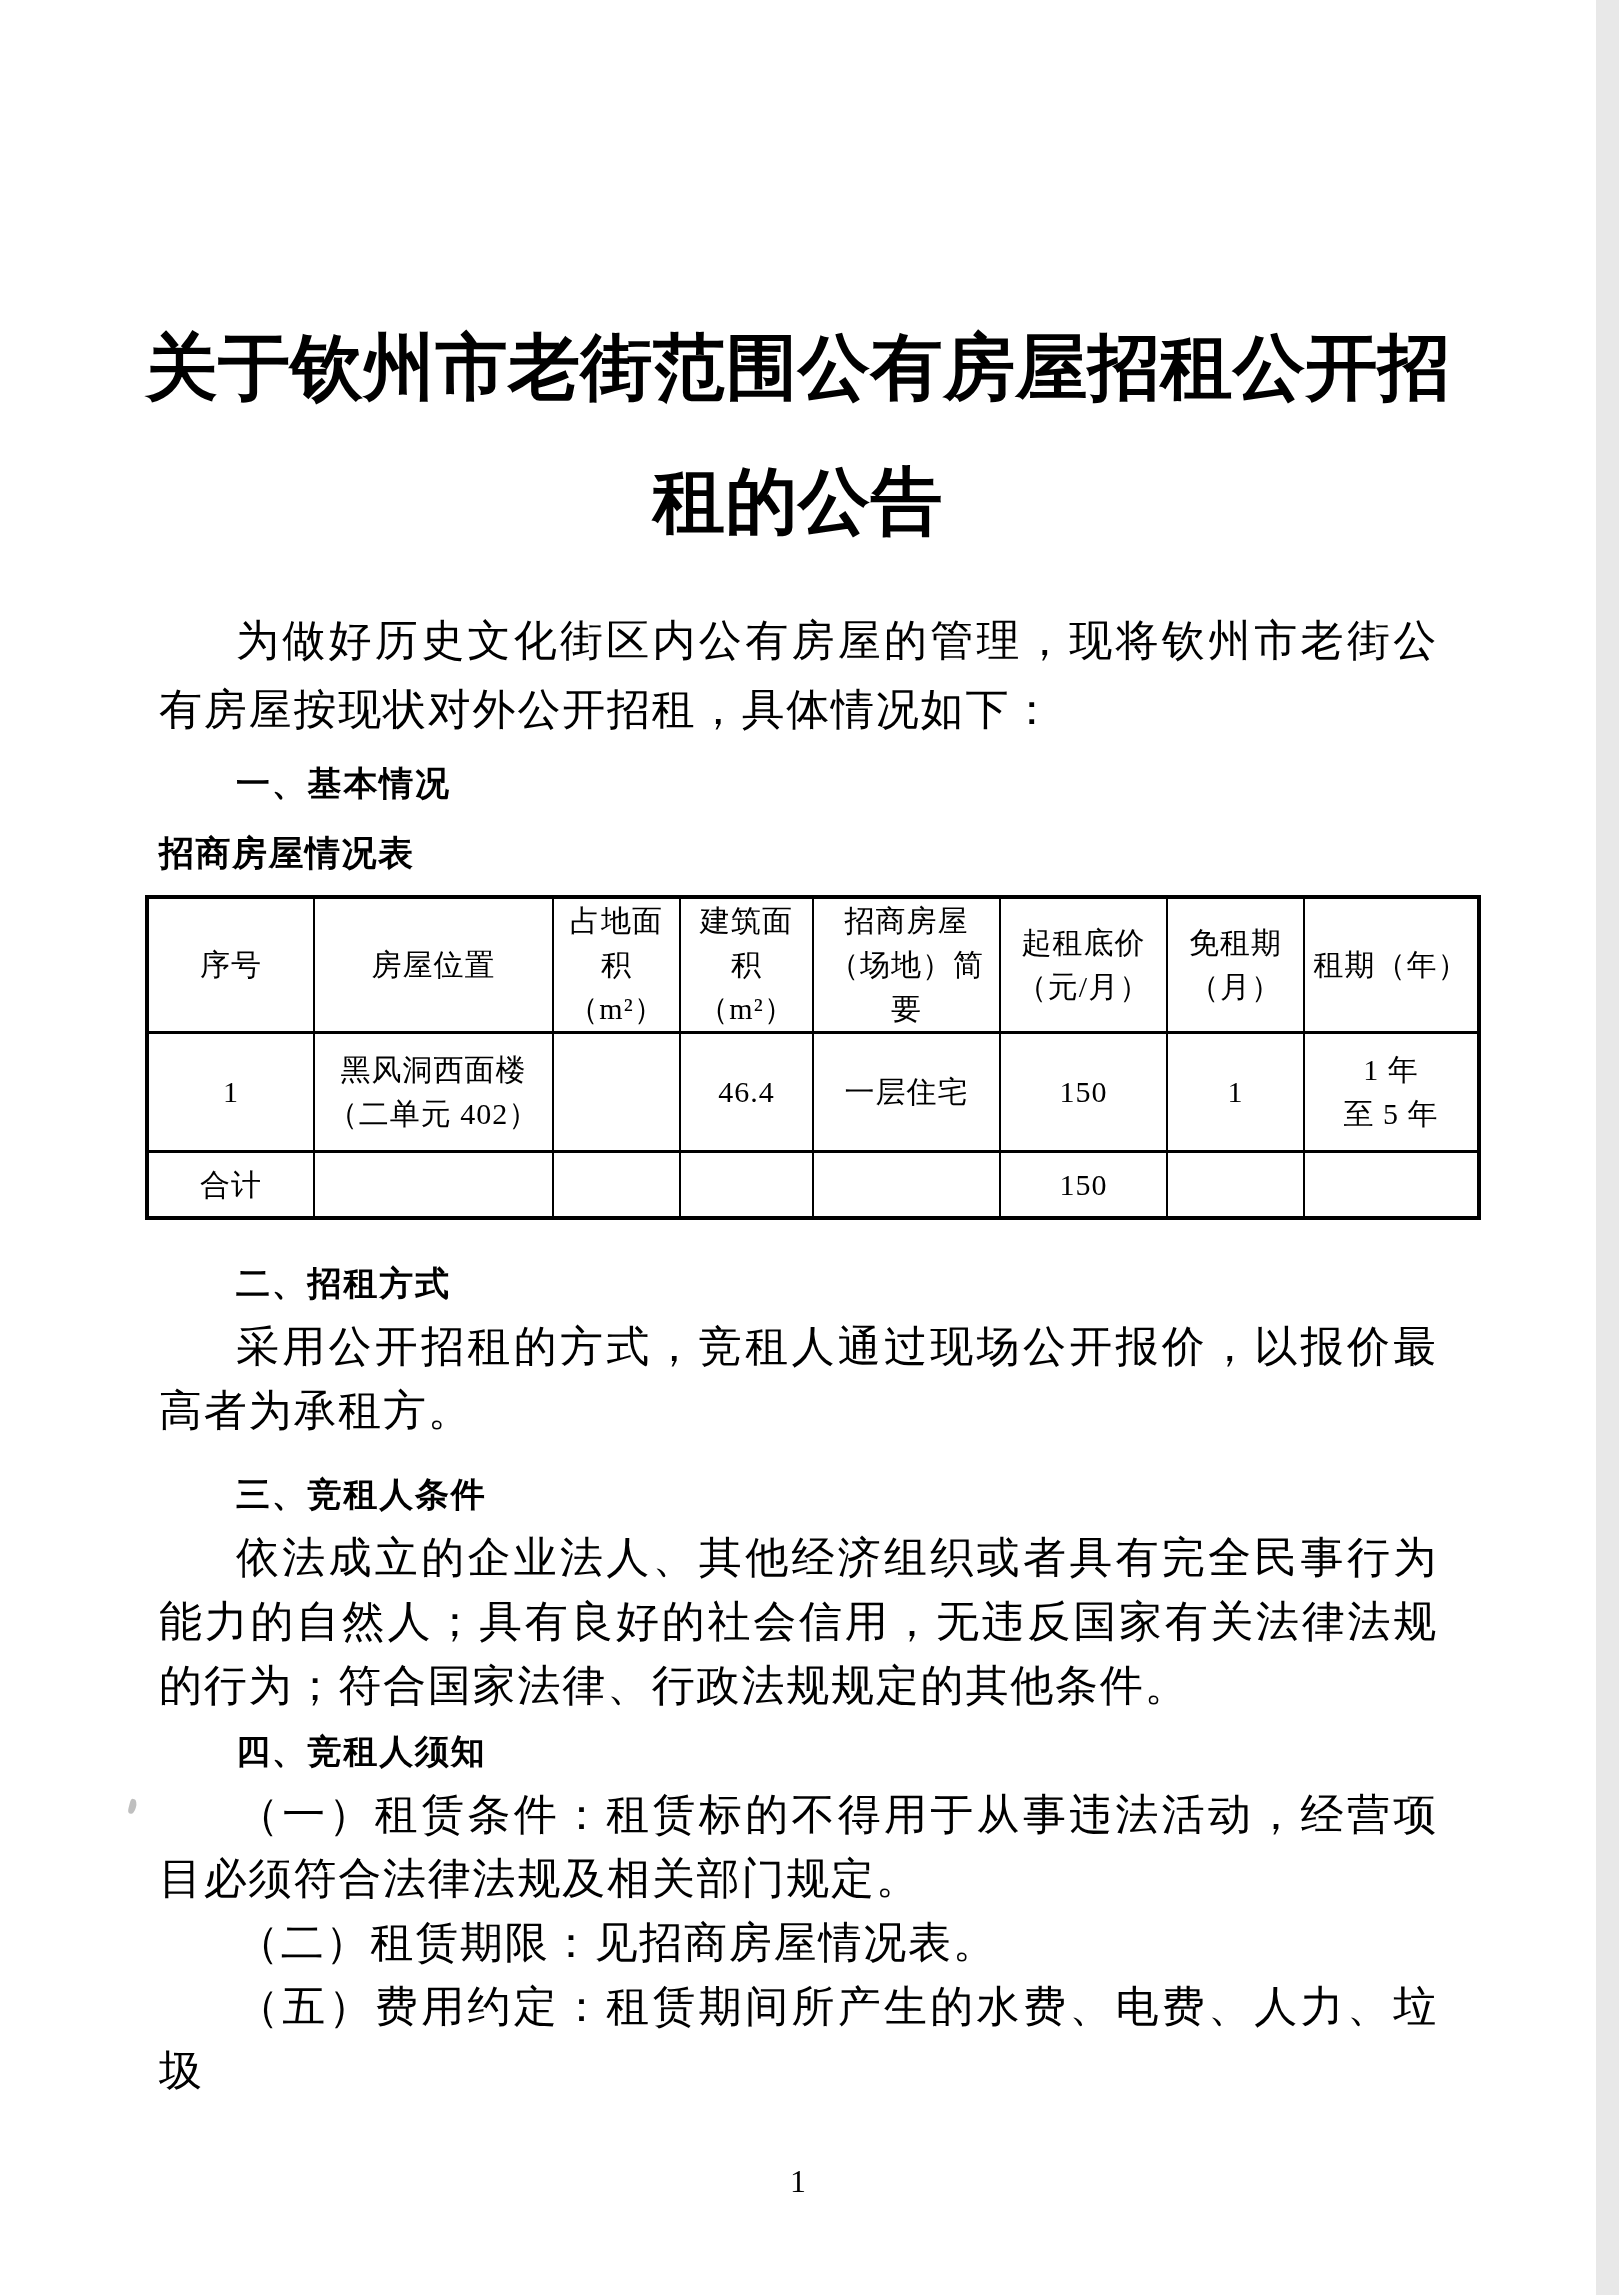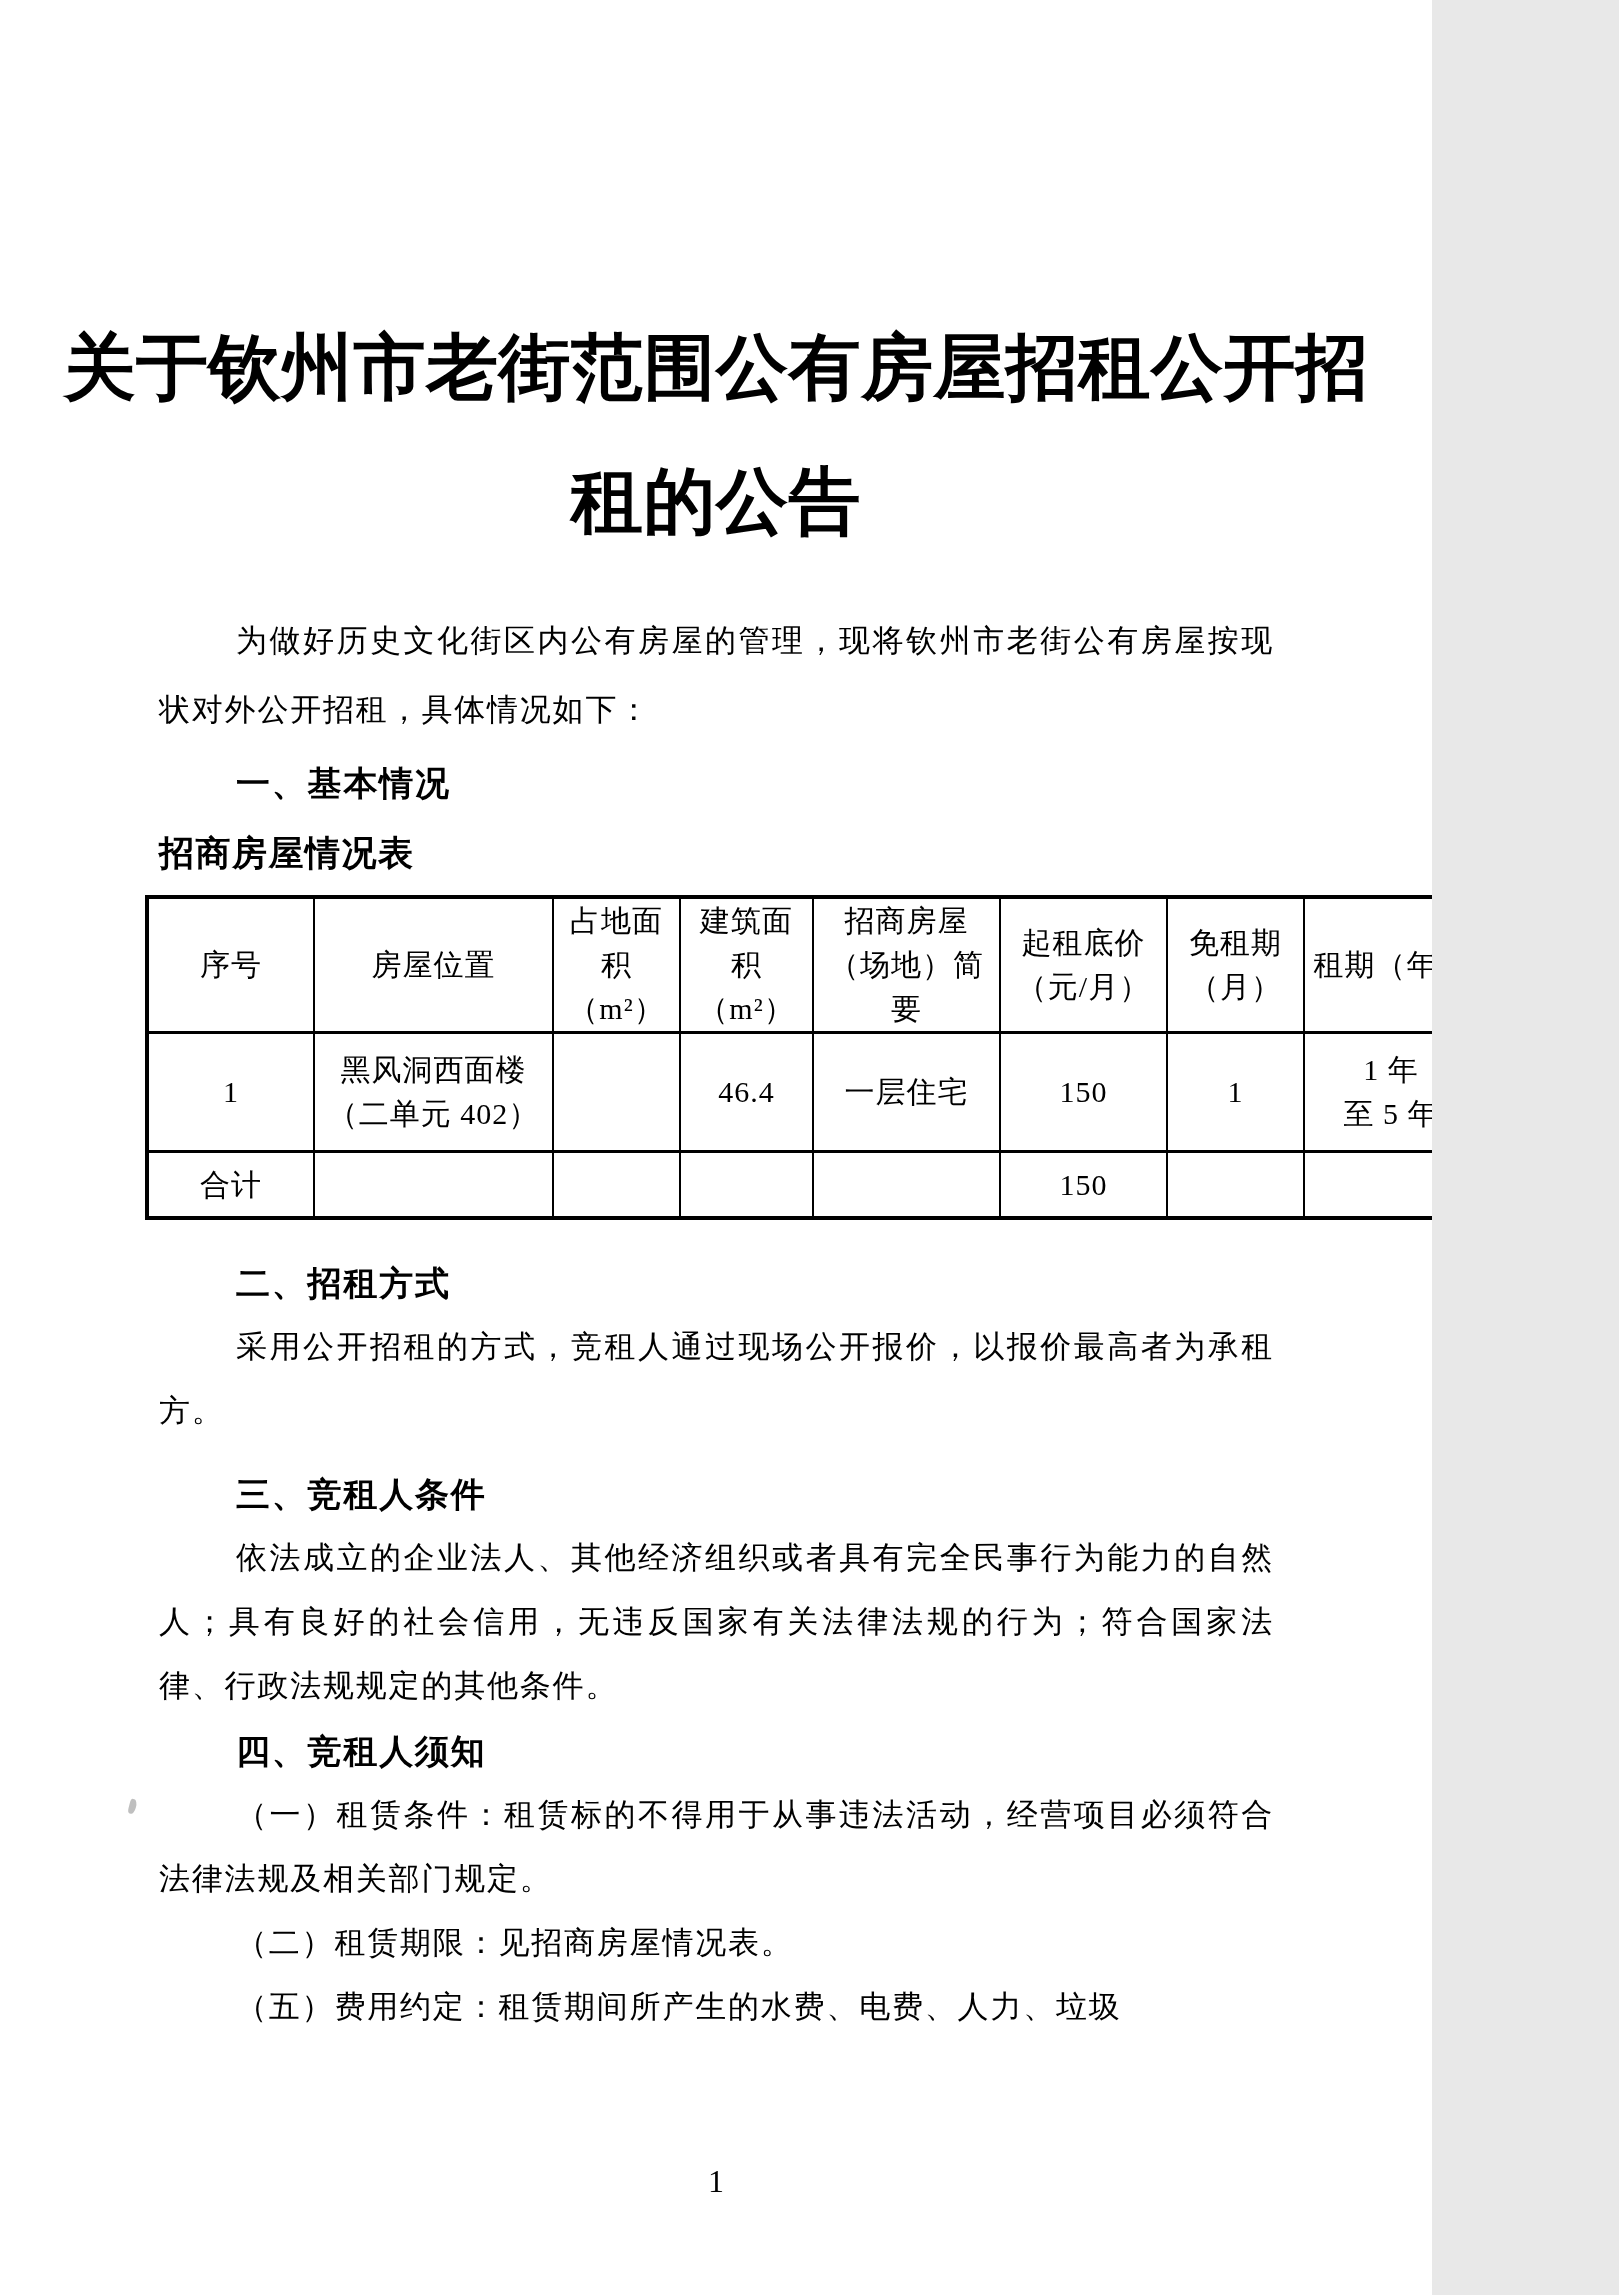--- a/index.html
+++ b/index.html
@@ -1,18 +1,18 @@
 <!DOCTYPE html>
 <html style="font-size:8.2px"><head>
 <meta charset="utf-8">
 <style>
   html,body{margin:0;padding:0;background:#e8e8e8;}
   .page{
     position:relative;
-    width:1432px;
+    width:1596px;
     height:2295px;
     background:#ffffff;
     color:#000000;
     font-family:"Liberation Serif", serif;
     overflow:hidden;
   }
   .content{
     padding:0 158px 0 159px;
   }
   
@@ -20,21 +20,21 @@
     padding-top:300px;
     text-align:center;
     font-family:"Liberation Sans", sans-serif;
     font-weight:700;
     font-size:72px;
     line-height:134px;
     letter-spacing:0.5px;
   }
   
   .para{
-    font-size:31px;
+    font-size:43px;
     letter-spacing:1.8px;
     line-height:69px;
     text-indent:77px;
     text-align:justify;
     margin:0;
   }
   .post{line-height:64px;}
   .intro{margin-top:38px;}
   .sec-head{
     font-family:"Liberation Sans", sans-serif;

